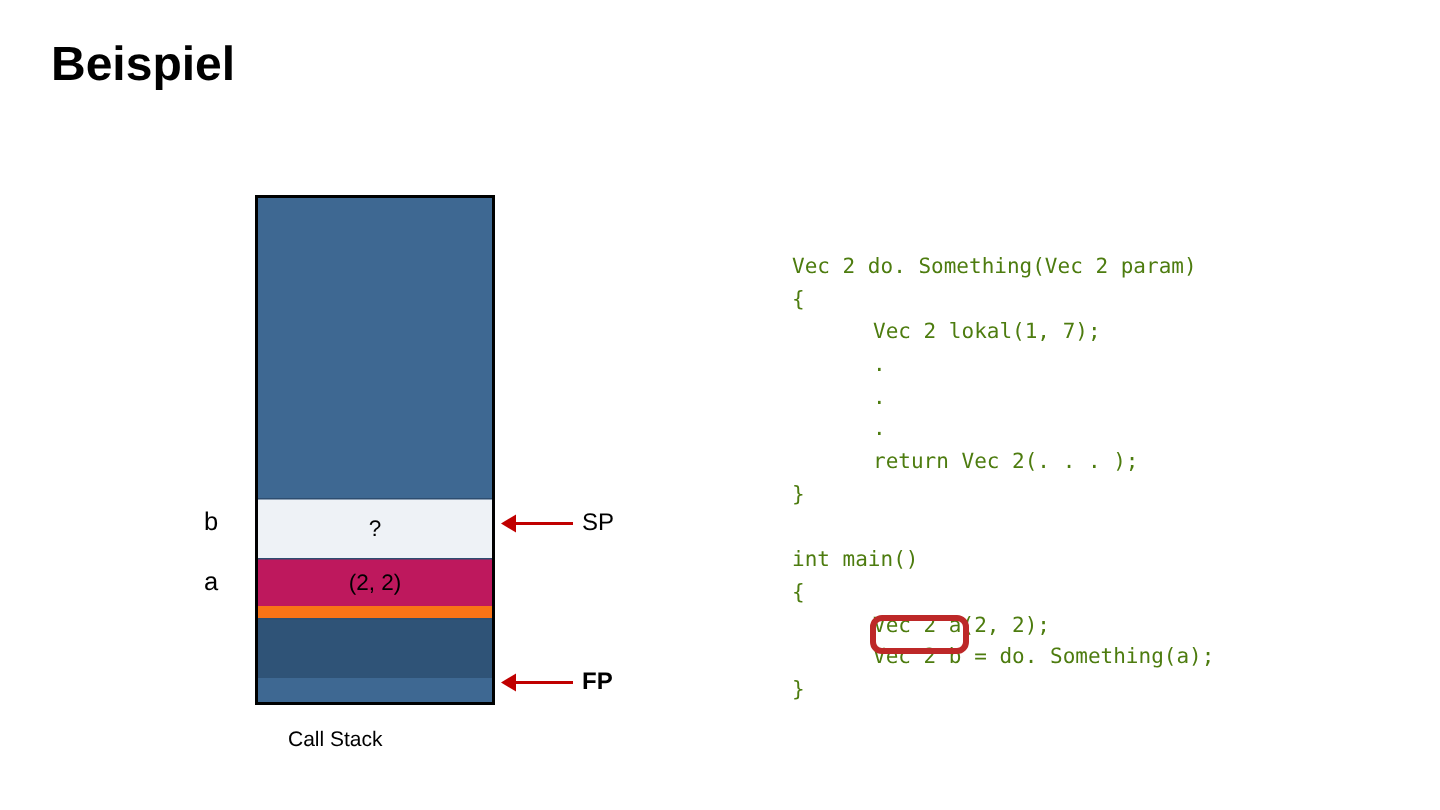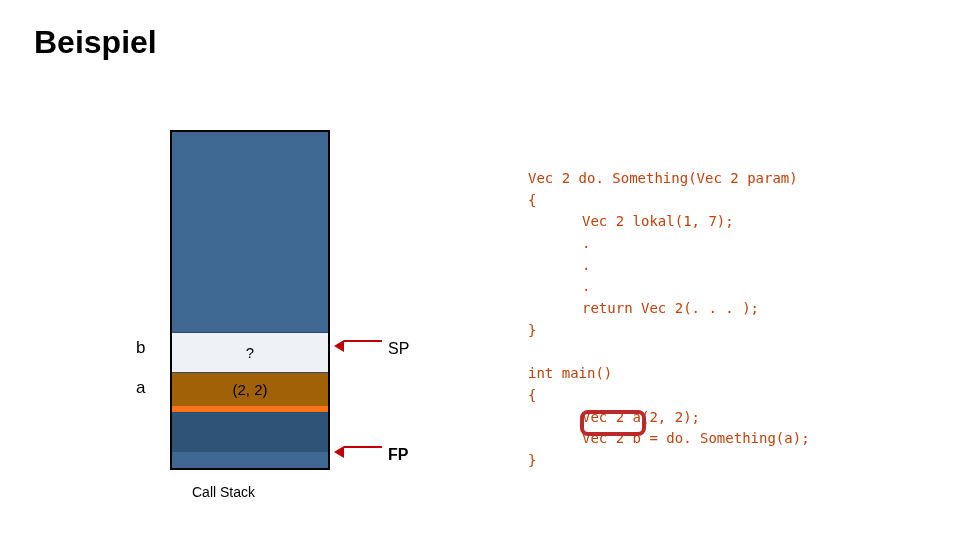--- a/index.html
+++ b/index.html
@@ -9,39 +9,39 @@
 
   
   .stack-wrap { position: absolute; left: 170px; top: 130px; width: 160px; height: 340px; border: 2px solid #000; background: #3e6892; }
   .stack-wrap .cell {
     position: absolute; left: 0; width: 100%; height: 40px;
     border-top: 1px solid #2d4d70;
     display: flex; align-items: center; justify-content: center;
     font-family: Verdana, Geneva, sans-serif; font-size: 15px; color: #000;
   }
   .cell-b   { top: 200px; background: #eef2f6; border-top: 2px solid #000; }
-  .cell-a   { top: 240px; background: #a16207; border-top: 2px solid #000; border-bottom: 6px solid #f97316; }
+  .cell-a   { top: 240px; background: #be185d; border-top: 2px solid #000; border-bottom: 8px solid #f97316; }
   .cell-pad { top: 280px; background: #2f5377; }
 
   .stack-caption { position: absolute; left: 192px; top: 484px; font-family: Arial; font-size: 14px; }
 
   .rowlabel { position: absolute; font-family: Verdana, Geneva, sans-serif; font-size: 17px; }
   .rowlabel-b { left: 136px; top: 338px; }
   .rowlabel-a { left: 136px; top: 378px; }
 
   
-  .ptr { position: absolute; display: flex; }
+  .ptr { position: absolute; display: flex; align-items: center; }
   .ptr .shaft { width: 38px; height: 2px; background: #c00000; }
   .ptr .head  { width: 0; height: 0; border-top: 6px solid transparent; border-bottom: 6px solid transparent; border-right: 10px solid #c00000; }
   .ptr .lbl   { margin-left: 6px; font-family: Verdana, Geneva, sans-serif; font-size: 16px; }
   .ptr-sp { left: 334px; top: 340px; }
   .ptr-fp { left: 334px; top: 446px; font-weight: bold; }
 
   
-  .code { position: absolute; left: 528px; top: 168px; font-family: Verdana, "DejaVu Sans Mono", monospace; font-size: 14px; line-height: 1.55; white-space: pre; color: #c2410c; }
+  .code { position: absolute; left: 528px; top: 168px; font-family: Verdana, "DejaVu Sans Mono", monospace; font-size: 14px; line-height: 1.55; white-space: pre; color: #4d7c0f; }
   .code .ind1 { padding-left: 54px; display: inline-block; }
   .hot-box { position: absolute; border: 4px solid #bd2828; border-radius: 8px; pointer-events: none; }
 </style>
 </head>
 <body>
 
 <div class="slide">
   <div class="title">Beispiel</div>
 
   <div class="stack-wrap">

